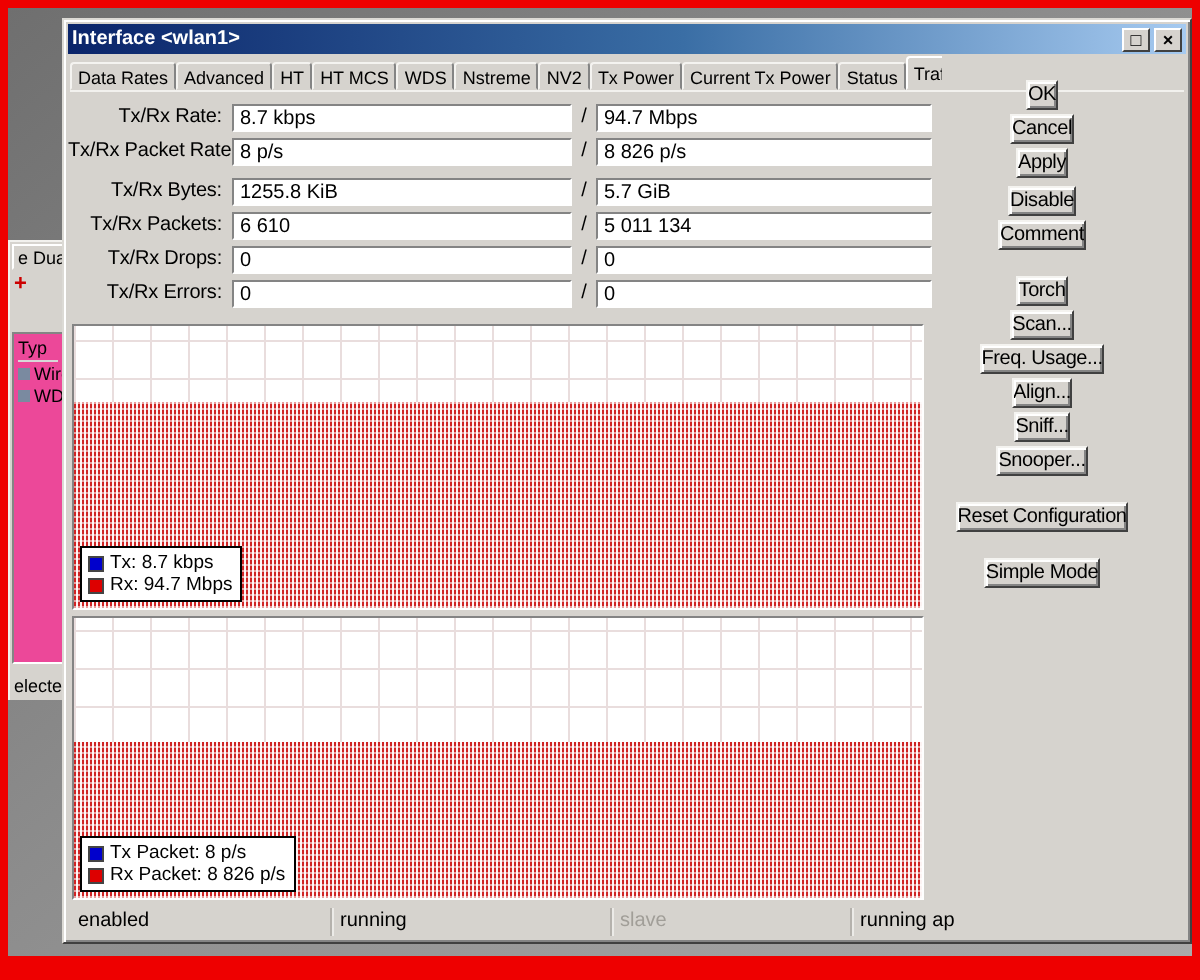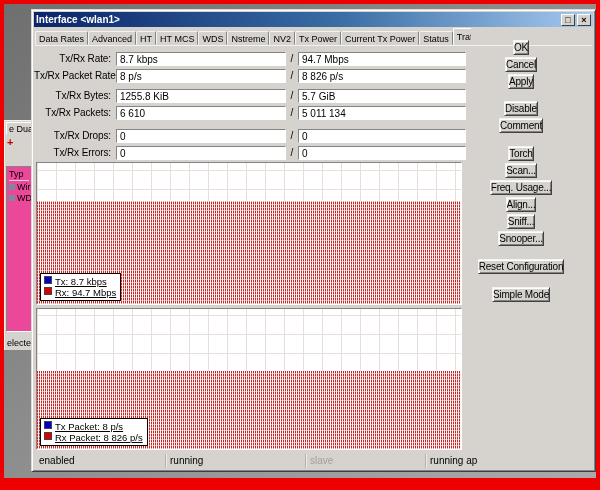--- a/index.html
+++ b/index.html
@@ -62,21 +62,21 @@
     border:1px solid; border-color:#f4f3f0 #848484 transparent #f4f3f0;
     border-top-left-radius:2px; border-top-right-radius:2px; cursor:default;
   }
   .tab.active { height:17px; padding-top:3px; border-color:#fff #404040 #d6d3ce #fff; position:relative; z-index:2; }
   .tab-underline { position:absolute; left:3px; top:35px; right:3px; height:1px; background:#f2f1ee; }
 
   
   .form { position:absolute; left:2px; top:41px; width:436px; }
   .frow { display:grid; grid-template-columns:82px 170px 12px 168px; align-items:center;
     height:15px; margin-bottom:2px; }
-  .frow.mt5 { margin-top:5px; } .frow.mt2 { margin-top:8px; }
+  .frow.mt5 { margin-top:5px; } .frow.mt2 { margin-top:2px; }
   .flabel { text-align:right; padding-right:5px; white-space:nowrap; letter-spacing:-0.1px; }
   .ffield { height:14px; background:#fff; padding:1px 3px 0; overflow:hidden; white-space:nowrap;
     border:1px solid; border-color:#848484 #fff #fff #848484; line-height:12px; }
   .fslash { text-align:center; }
 
   
   .chart {
     position:absolute; left:4px; width:426px; background:#fff;
     border:1px solid; border-color:#848484 #fff #fff #848484;
     background-image:
@@ -89,32 +89,32 @@
   .chart-fill {
     position:absolute; left:0; right:0; bottom:0;
     background-image:
       repeating-linear-gradient(0deg, rgba(255,255,255,.55) 0 1px, transparent 1px 3px),
       repeating-linear-gradient(90deg, #cf2424 0 1px, #fdf3f3 1px 2px);
   }
   .legend {
     position:absolute; left:3px; bottom:3px; background:#fff; border:1px solid #000;
     padding:2px 4px 2px 3px; font-size:9.5px; line-height:11px; white-space:nowrap;
   }
-  .legend-row { display:flex; gap:3px;text-decoration:underline; }
+  .legend-row { display:flex; align-items:center; gap:3px; }
   .swatch { width:8px; height:8px; border:1px solid #444; flex:0 0 auto; }
 
   
   .btncol { position:absolute; left:444px; top:30px; width:90px; display:flex; flex-direction:column;align-items:center; }
   .btn {
     height:15px; margin-bottom:2px; background:#d6d3ce; text-align:center;
     line-height:13px; font-size:10px; letter-spacing:-0.2px; white-space:nowrap; overflow:hidden;
     border:1px solid; border-color:#f4f3f0 #404040 #404040 #f4f3f0;
     box-shadow:inset 1px 1px 0 #fff, inset -1px -1px 0 #848484; cursor:default;
   }
-  .btn.mt2 { margin-top:10px; } .btn.mt1 { margin-top:11px; }
+  .btn.mt2 { margin-top:2px; } .btn.mt1 { margin-top:11px; }
 
   
   .statusbar { position:absolute; left:3px; top:444px; width:559px; height:14px; display:flex; line-height:13px; }
   .status-sec { padding-left:4px; white-space:nowrap; overflow:hidden; }
   .status-sec + .status-sec { border-left:1px solid #b5b2ad; box-shadow:inset 1px 0 0 #ecebe8; }
   .s1 { width:130px; } .s2 { width:140px; } .s3 { width:120px; } .s4 { flex:1; }
   .dim { color:#a19e98; }
 </style>
 </head>
 <body>

